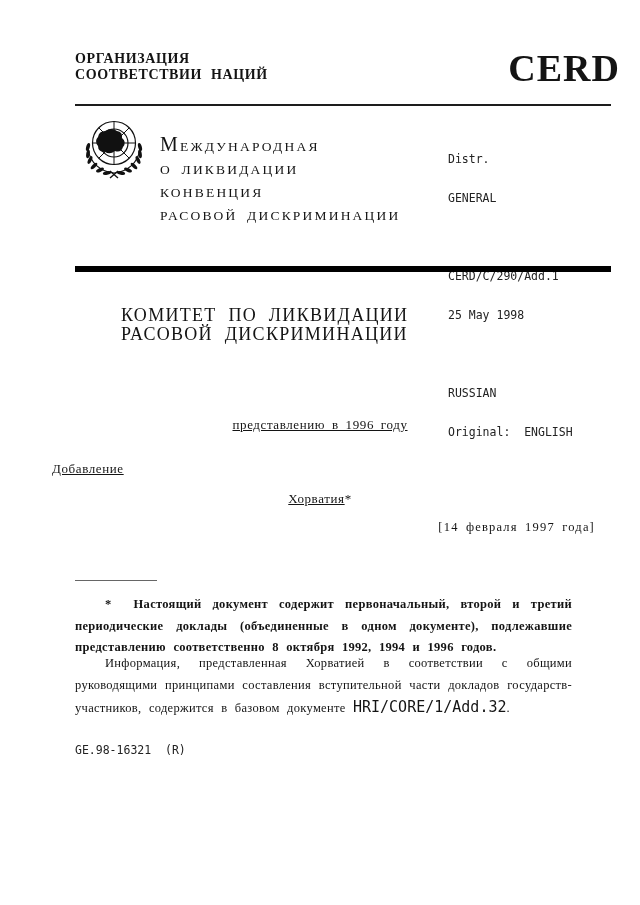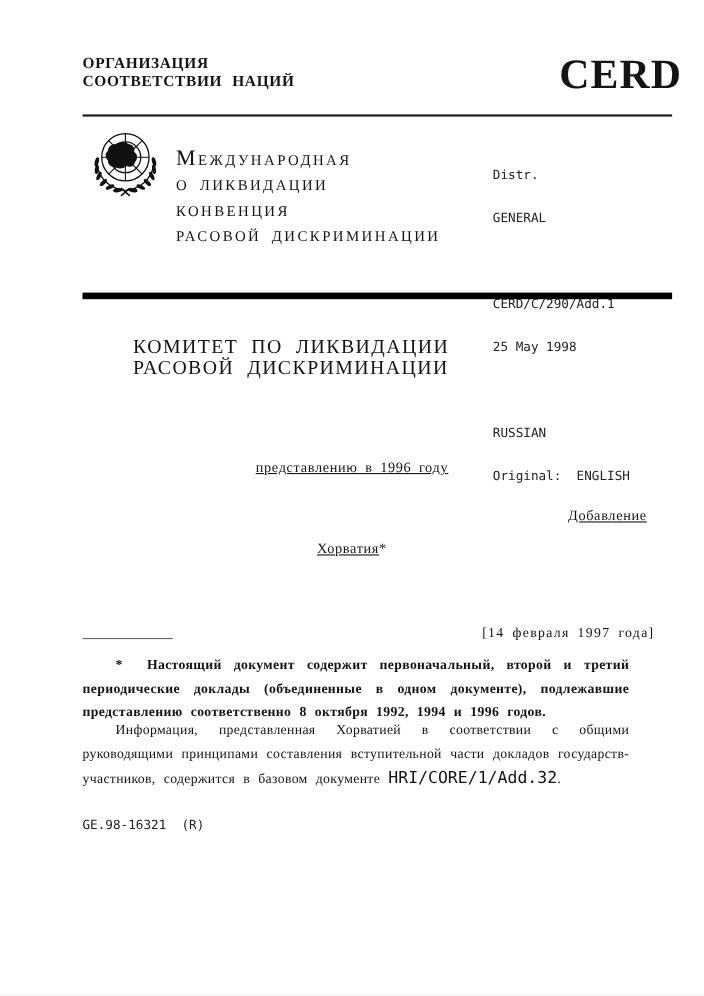--- a/index.html
+++ b/index.html
@@ -62,32 +62,32 @@
   }
   .sub-title {
     position: absolute; left: 52px; top: 414px; width: 536px;
     text-align: center;
     font-size: 13px; line-height: 22px;
     letter-spacing: 0.6px; word-spacing: 3px;
   }
   .sub-title span { text-decoration: underline; }
   .addendum {
     position: absolute; left: 52px; top: 461px; width: 536px;
-    text-align: right; font-size: 13px;
+    text-align: left; font-size: 13px;
     letter-spacing: 0.6px;
   }
   .addendum span { text-decoration: underline; }
   .country-line {
     position: absolute; left: 52px; top: 491px; width: 536px;
     text-align: center; font-size: 13px; letter-spacing: 0.6px;
   }
   .country-line .c-name { text-decoration: underline; }
   .received-date {
     position: absolute; right: 45px; top: 520px;
-    font-size: 12.5px; letter-spacing: 1.2px; word-spacing: 3px; margin-top: 48px;
+    font-size: 12.5px; letter-spacing: 1.2px; word-spacing: 3px;
   }
   .fn-rule {
     position: absolute; left: 75px; top: 580px;
     width: 82px; height: 1px; background: #666;
   }
   .footnote-para {
     position: absolute; left: 75px; top: 594px; width: 497px;
     font-size: 12.5px; line-height: 21.5px;
     letter-spacing: 0.3px; word-spacing: 4px;
     text-align: justify; text-align-last: left;

